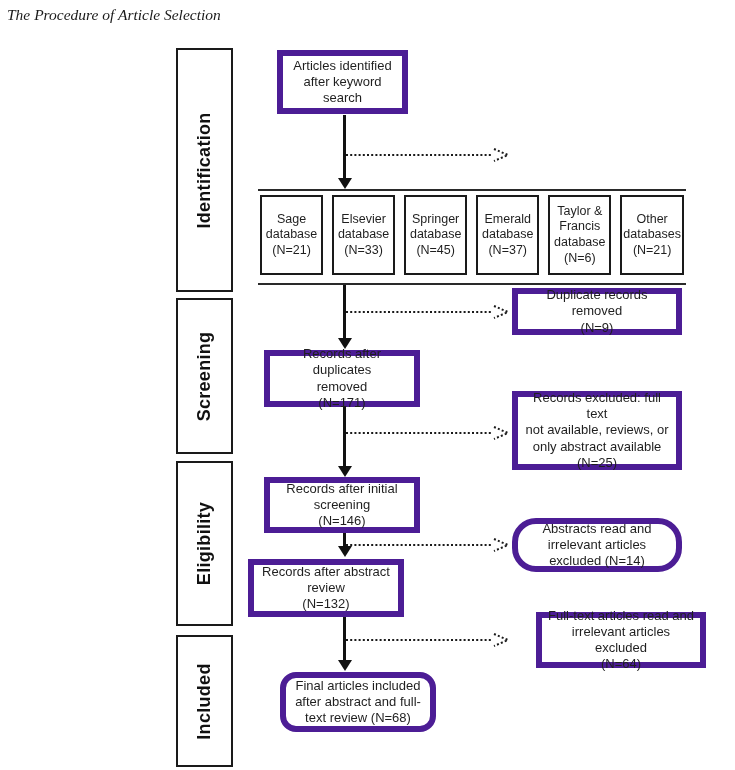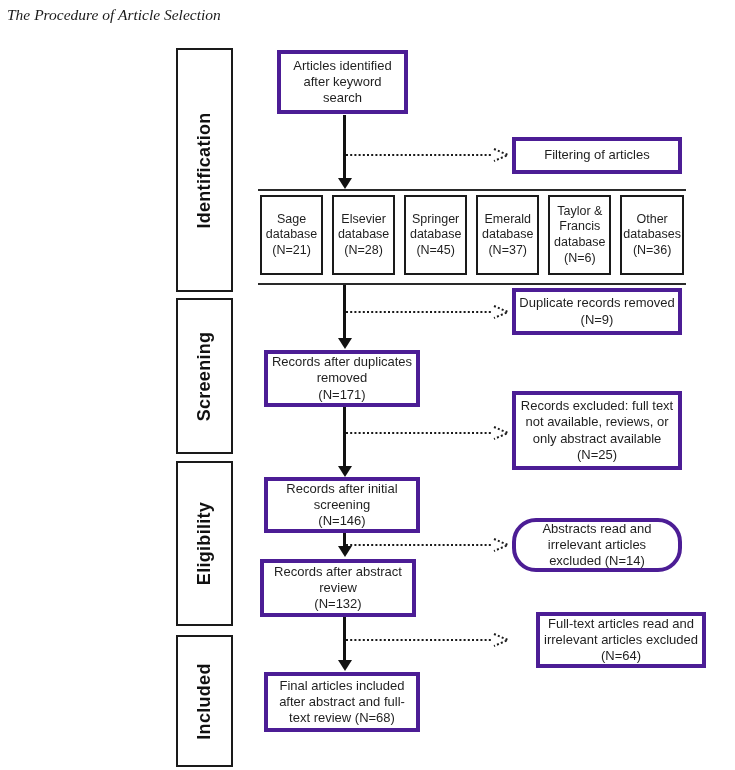--- a/index.html
+++ b/index.html
@@ -33,21 +33,21 @@
   .stage span {
     transform: rotate(-90deg);
     white-space: nowrap;
     font-weight: 700;
     font-size: 18px;
     letter-spacing: .3px;
     color: #111;
   }
   .box {
     position: absolute;
-    border: 4px solid #4c1d95;
+    border: 6px solid #4c1d95;
     background: #fff;
     display: flex;
     align-items: center;
     justify-content: center;
     text-align: center;
     white-space: pre-line;
     font-size: 13px;
     line-height: 1.25;
     padding: 2px 3px;
     box-sizing: border-box;
@@ -127,51 +127,50 @@
 after keyword
 search</div>
 
   <div class="hline" style="top:189px;"></div>
   <div class="dbband">
     <div class="dbbox">Sage
 database
 (N=21)</div>
     <div class="dbbox">Elsevier
 database
-(N=28)</div>
+(N=33)</div>
     <div class="dbbox">Springer
 database
 (N=45)</div>
     <div class="dbbox">Emerald
 database
 (N=37)</div>
     <div class="dbbox">Taylor &amp;
 Francis
 database
 (N=6)</div>
     <div class="dbbox">Other
 databases
-(N=36)</div>
+(N=21)</div>
   </div>
   <div class="hline" style="top:283px;"></div>
 
   <div class="box" style="left:264px;top:350px;width:156px;height:57px;text-align:center;">Records after duplicates
 removed
 (N=171)</div>
   <div class="box" style="left:264px;top:477px;width:156px;height:56px;">Records after initial
 screening
 (N=146)</div>
-  <div class="box" style="left:260px;top:559px;width:156px;height:58px;">Records after abstract
+  <div class="box" style="left:248px;top:559px;width:156px;height:58px;">Records after abstract
 review
 (N=132)</div>
-  <div class="box" style="left:264px;top:672px;width:156px;height:60px;">Final articles included
+  <div class="box" style="left:280px;top:672px;width:156px;height:60px;border-radius:16px;">Final articles included
 after abstract and full-
 text review (N=68)</div>
 
-  <div class="box" style="left:512px;top:137px;width:170px;height:37px;">Filtering of articles</div>
   <div class="box" style="left:512px;top:288px;width:170px;height:47px;">Duplicate records removed
 (N=9)</div>
   <div class="box" style="left:512px;top:391px;width:170px;height:79px;">Records excluded: full text
 not available, reviews, or
 only abstract available
 (N=25)</div>
   <div class="box" style="left:512px;top:518px;width:170px;height:54px;border-radius:24px;">Abstracts read and
 irrelevant articles
 excluded (N=14)</div>
   <div class="box" style="left:512px;top:612px;width:170px;height:56px;margin-left:24px;">Full-text articles read and

